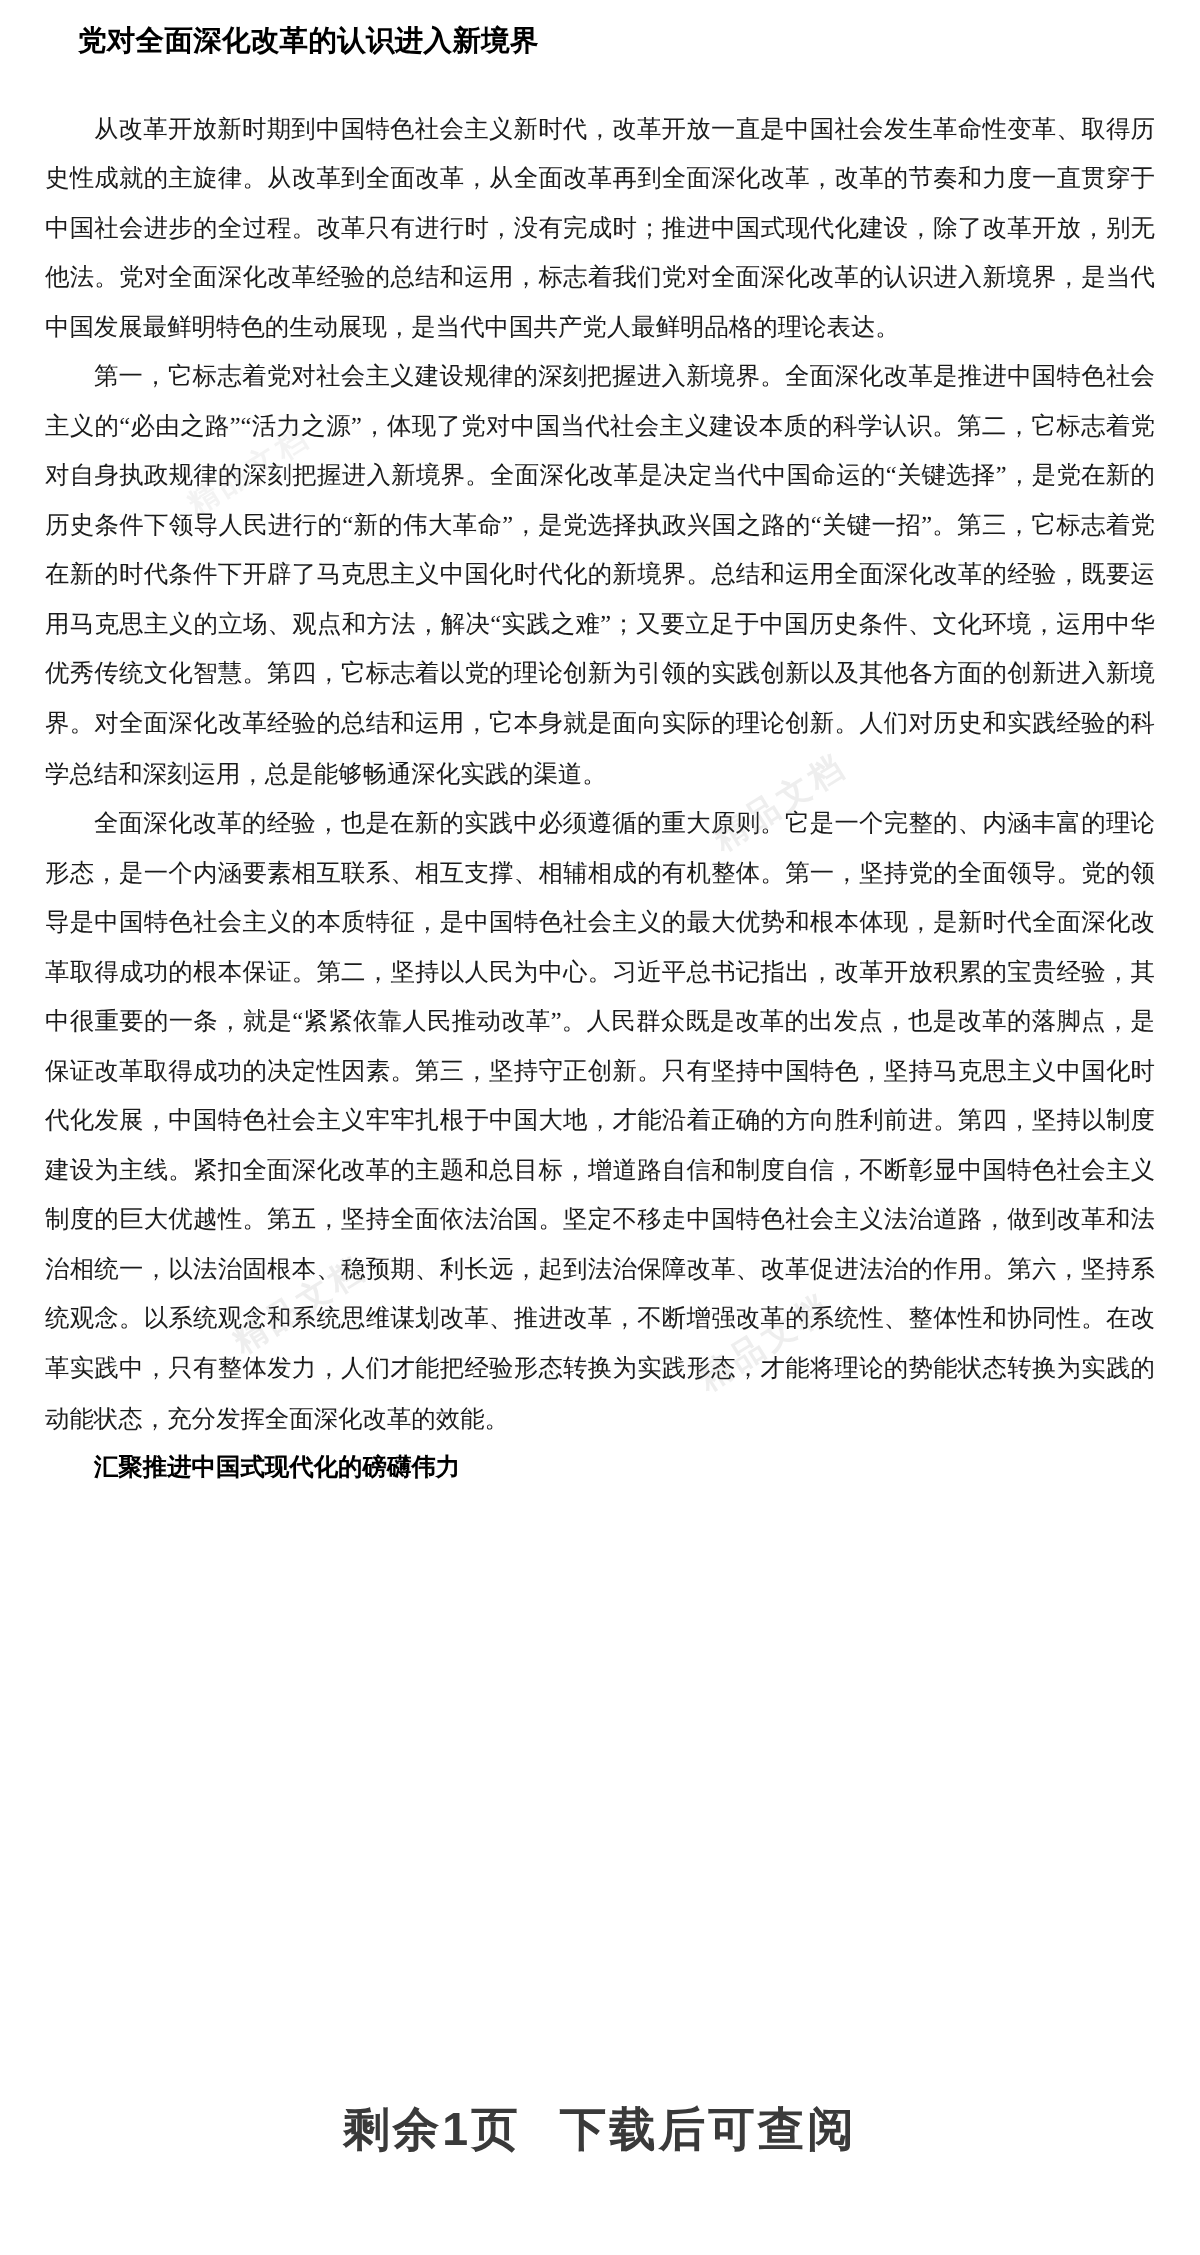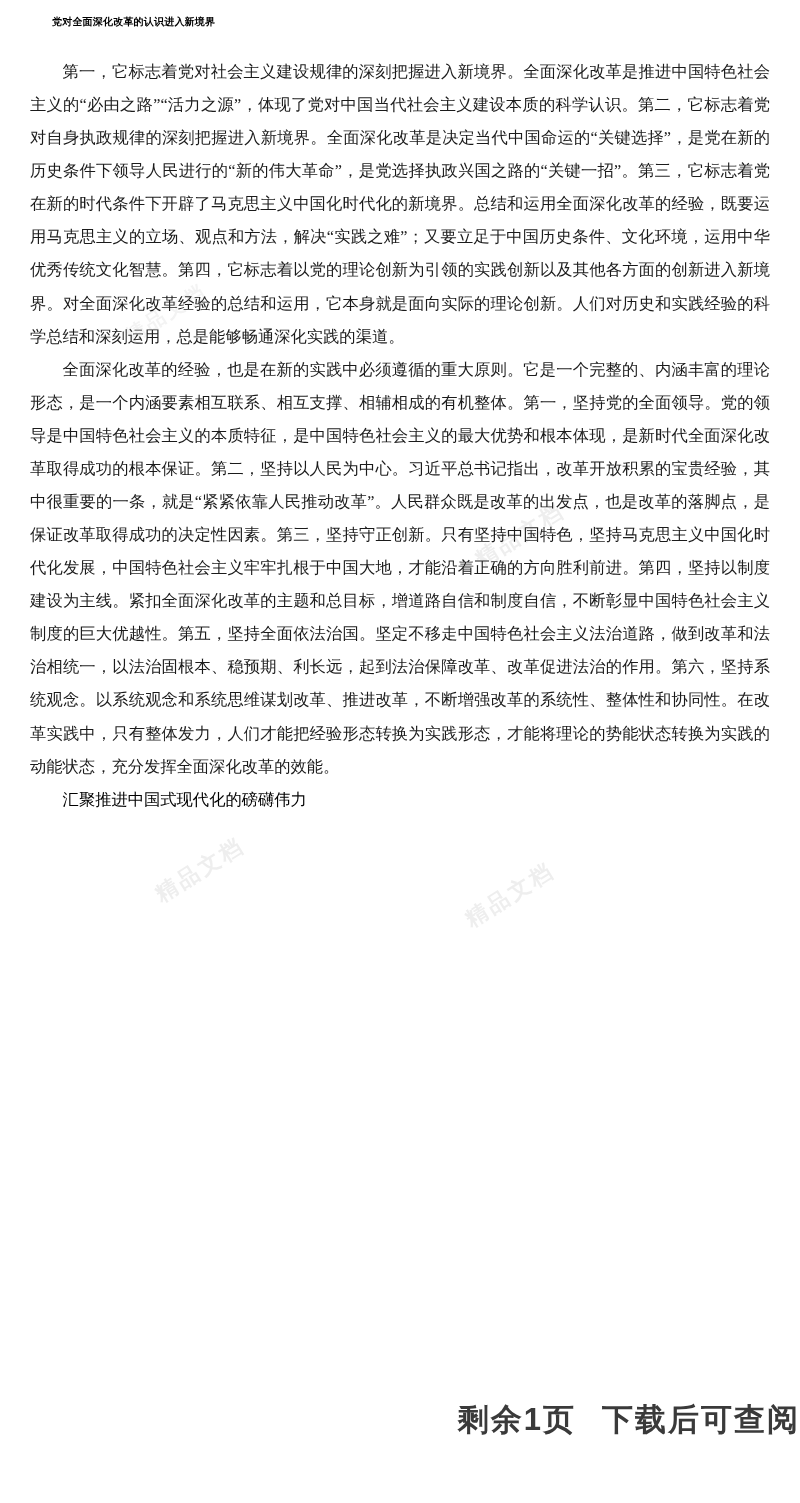--- a/index.html
+++ b/index.html
@@ -16,55 +16,55 @@
     overflow: hidden;
   }
   .page {
     position: relative;
     width: 800px;
     height: 1503px;
     box-sizing: border-box;
     padding: 14px 30px 0 30px;
   }
   .doc-title {
-    font-family: Liberation Serif, serif;
+    font-family: Liberation Mono, monospace;
     font-weight: bold;
-    font-size: 10px;
+    font-size: 19px;
     line-height: 1.5;
     color: #000;
     margin: 0 0 26px 22px;
     letter-spacing: 0.2px;
   }
   .body-text {
     font-size: 16.3px;
     line-height: 2.03;
     text-align: justify;
     text-justify: inter-ideograph;
     color: #1b1b1b;
     margin: 0;
   }
   .body-text p {
     margin: 0;
     text-indent: 2em;
   }
   .section-head {
     font-family: "Liberation Sans", sans-serif;
-    font-weight: normal;
+    font-weight: bold;
     font-size: 16.3px;
     line-height: 2.03;
     color: #000;
     margin: 0;
     text-indent: 2em;
   }
   .footer-note {
     position: absolute;
     left: 0;
     right: 0;
     bottom: 62px;
-    text-align: right;
+    text-align: center;
     font-family: "Liberation Sans", sans-serif;
     font-weight: bold;
     font-size: 31px;
     letter-spacing: 2px;
     color: #3a3a3a;
   }
   .footer-note .gap {
     display: inline-block;
     width: 26px;
   }
@@ -93,20 +93,21 @@
 <div class="page">
 
   <div class="watermark wm1">精品文档</div>
   <div class="watermark wm2">精品文档</div>
   <div class="watermark wm3">精品文档</div>
   <div class="watermark wm4">精品文档</div>
 
   <h1 class="doc-title">党对全面深化改革的认识进入新境界</h1>
 
   <div class="body-text">
+    <p>从改革开放新时期到中国特色社会主义新时代，改革开放一直是中国社会发生革命性变革、取得历史性成就的主旋律。从改革到全面改革，从全面改革再到全面深化改革，改革的节奏和力度一直贯穿于中国社会进步的全过程。改革只有进行时，没有完成时；推进中国式现代化建设，除了改革开放，别无他法。党对全面深化改革经验的总结和运用，标志着我们党对全面深化改革的认识进入新境界，是当代中国发展最鲜明特色的生动展现，是当代中国共产党人最鲜明品格的理论表达。</p>
     <p>第一，它标志着党对社会主义建设规律的深刻把握进入新境界。全面深化改革是推进中国特色社会主义的“必由之路”“活力之源”，体现了党对中国当代社会主义建设本质的科学认识。第二，它标志着党对自身执政规律的深刻把握进入新境界。全面深化改革是决定当代中国命运的“关键选择”，是党在新的历史条件下领导人民进行的“新的伟大革命”，是党选择执政兴国之路的“关键一招”。第三，它标志着党在新的时代条件下开辟了马克思主义中国化时代化的新境界。总结和运用全面深化改革的经验，既要运用马克思主义的立场、观点和方法，解决“实践之难”；又要立足于中国历史条件、文化环境，运用中华优秀传统文化智慧。第四，它标志着以党的理论创新为引领的实践创新以及其他各方面的创新进入新境界。对全面深化改革经验的总结和运用，它本身就是面向实际的理论创新。人们对历史和实践经验的科学总结和深刻运用，总是能够畅通深化实践的渠道。</p>
     <p>全面深化改革的经验，也是在新的实践中必须遵循的重大原则。它是一个完整的、内涵丰富的理论形态，是一个内涵要素相互联系、相互支撑、相辅相成的有机整体。第一，坚持党的全面领导。党的领导是中国特色社会主义的本质特征，是中国特色社会主义的最大优势和根本体现，是新时代全面深化改革取得成功的根本保证。第二，坚持以人民为中心。习近平总书记指出，改革开放积累的宝贵经验，其中很重要的一条，就是“紧紧依靠人民推动改革”。人民群众既是改革的出发点，也是改革的落脚点，是保证改革取得成功的决定性因素。第三，坚持守正创新。只有坚持中国特色，坚持马克思主义中国化时代化发展，中国特色社会主义牢牢扎根于中国大地，才能沿着正确的方向胜利前进。第四，坚持以制度建设为主线。紧扣全面深化改革的主题和总目标，增道路自信和制度自信，不断彰显中国特色社会主义制度的巨大优越性。第五，坚持全面依法治国。坚定不移走中国特色社会主义法治道路，做到改革和法治相统一，以法治固根本、稳预期、利长远，起到法治保障改革、改革促进法治的作用。第六，坚持系统观念。以系统观念和系统思维谋划改革、推进改革，不断增强改革的系统性、整体性和协同性。在改革实践中，只有整体发力，人们才能把经验形态转换为实践形态，才能将理论的势能状态转换为实践的动能状态，充分发挥全面深化改革的效能。</p>
     <div class="section-head">汇聚推进中国式现代化的磅礴伟力</div>
   </div>
 
   <div class="footer-note">
     <span>剩余1页</span><span class="gap"></span><span>下载后可查阅</span>
   </div>
 
 </div>

